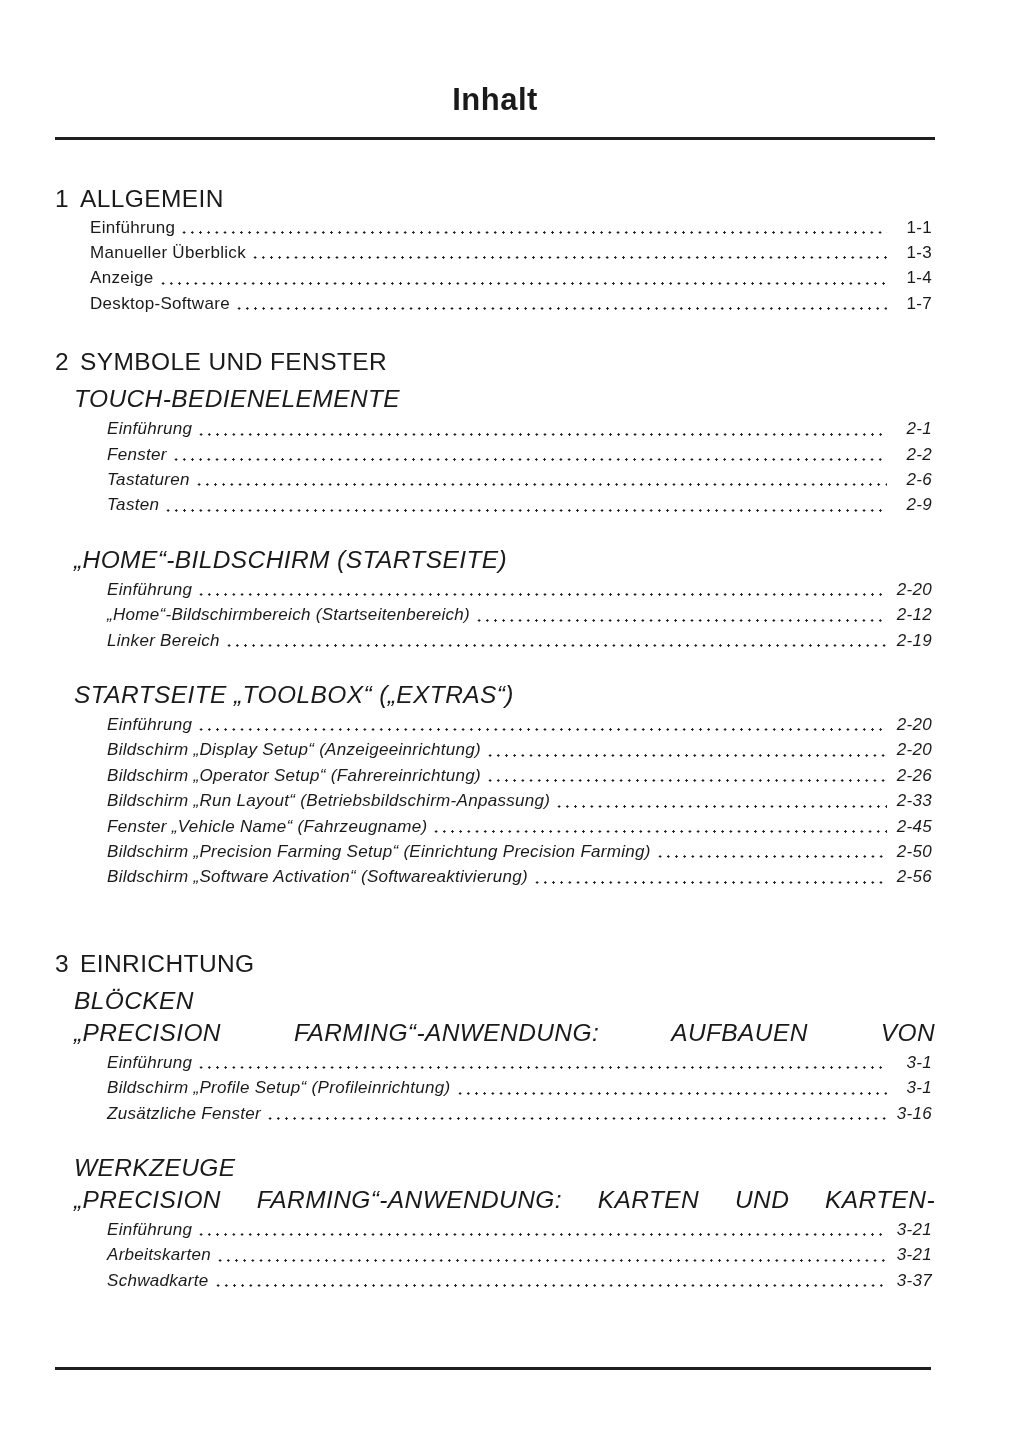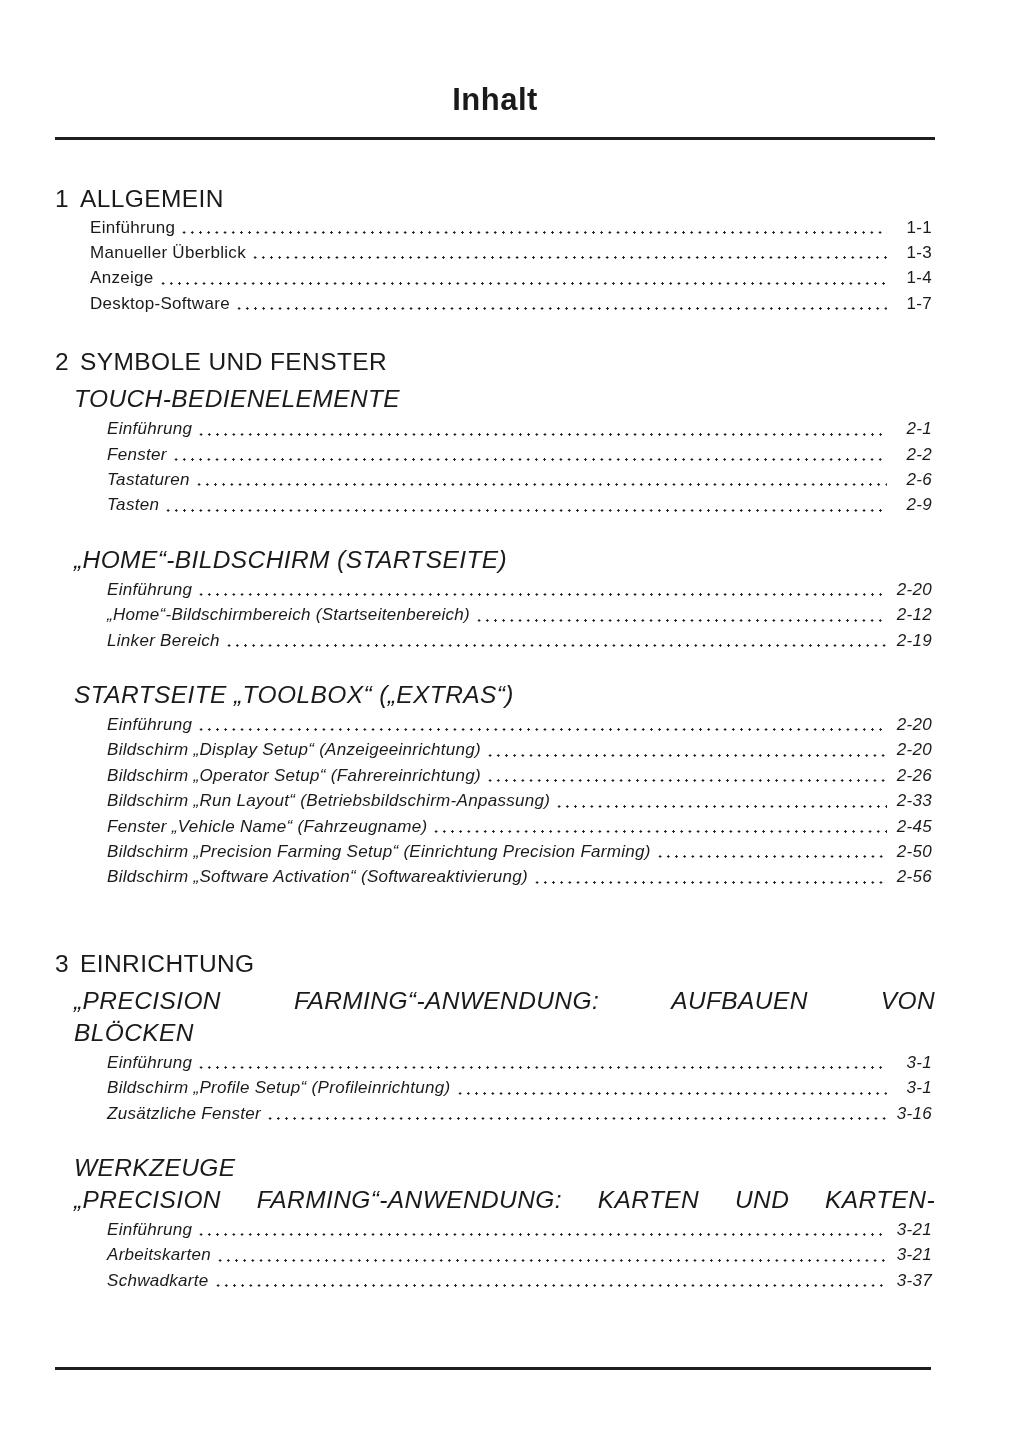--- a/index.html
+++ b/index.html
@@ -235,22 +235,22 @@
   </section>
 </div>
   </section>
 
   <section class="chapter">
     <div class="chapter-heading"><span class="chapter-number">3</span><span class="chapter-title">EINRICHTUNG</span></div>
     <div class="chapter-entries"></div>
     <div class="chapter-subsections">
   <section class="subsection">
     <div class="subsection-heading">
+              <div class="heading-line">BLÖCKEN</div>
               <div class="heading-line justified">„PRECISION FARMING“-ANWENDUNG: AUFBAUEN VON</div>
-              <div class="heading-line">BLÖCKEN</div>
             </div>
     <div class="subsection-entries">
   <div class="entry">
                 <span class="entry-label">Einführung</span>
                 <span class="leader"></span>
                 <span class="entry-page">3-1</span>
               </div>
 
   <div class="entry">
                 <span class="entry-label">Bildschirm „Profile Setup“ (Profileinrichtung)</span>

